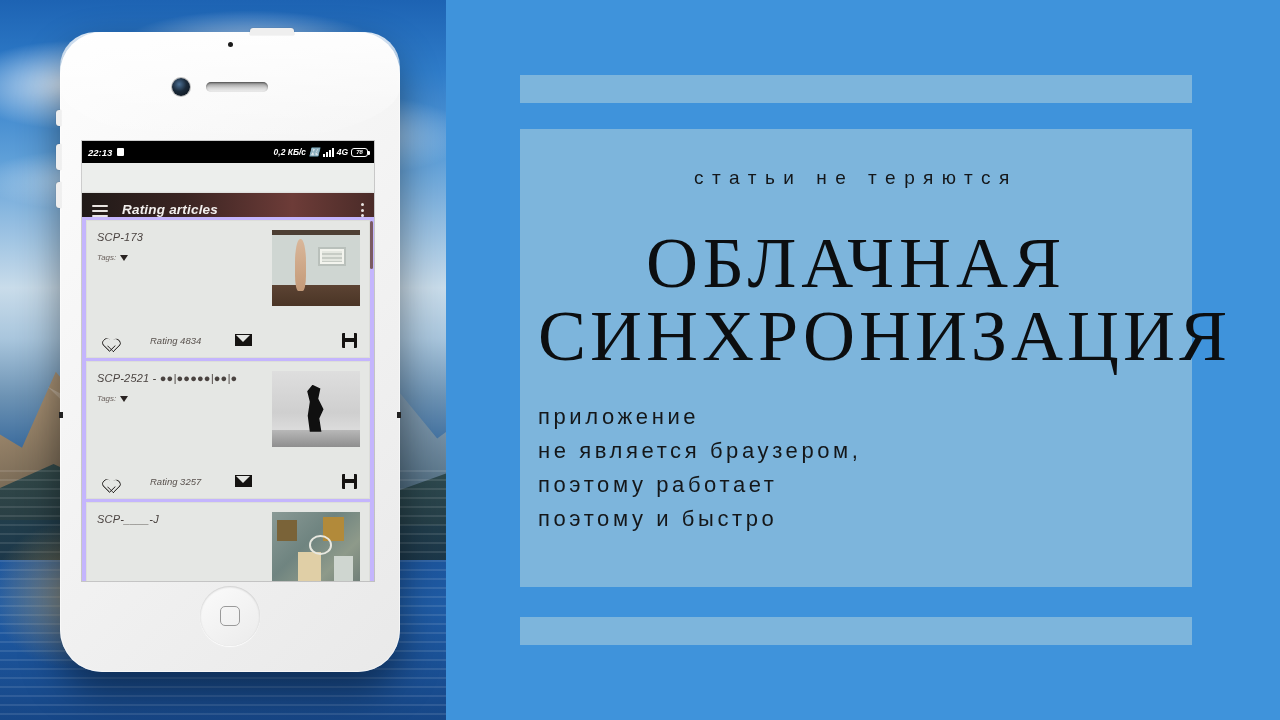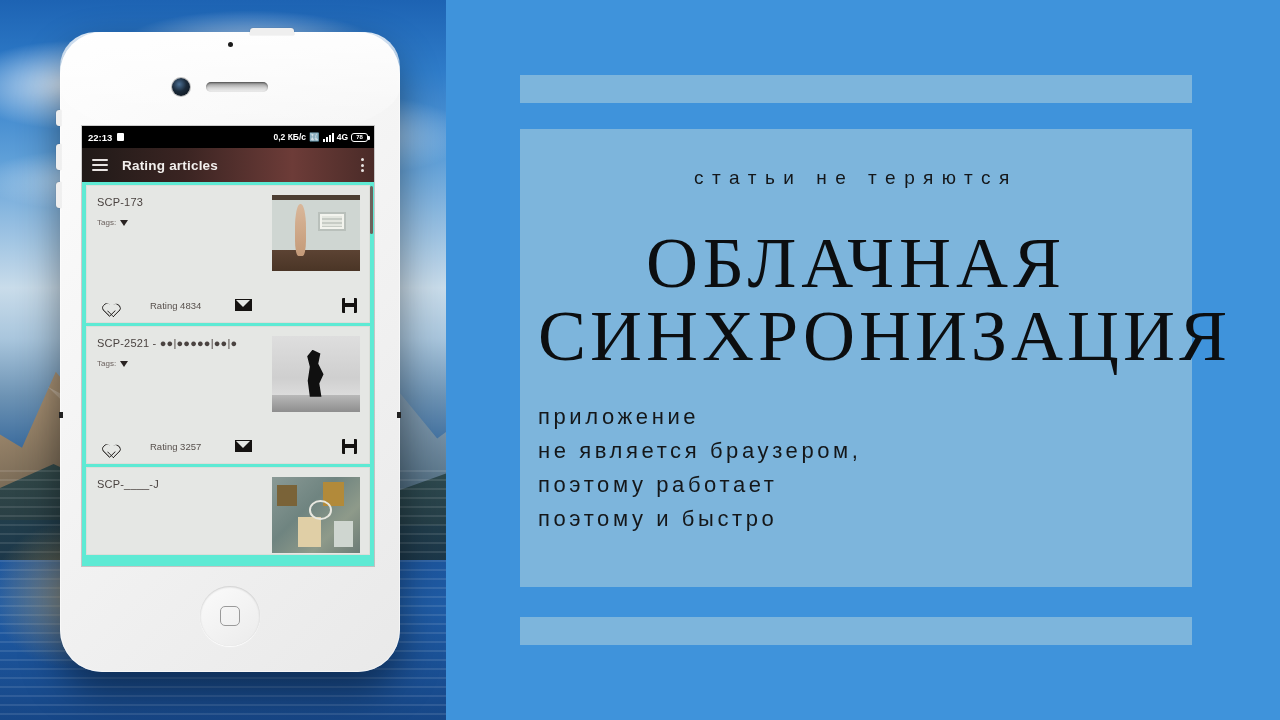--- a/index.html
+++ b/index.html
@@ -131,23 +131,24 @@
     background:linear-gradient(145deg,#fbfbfb,#ebebeb);
     box-shadow:inset 0 1px 2px rgba(0,0,0,.18), 0 1px 1px rgba(255,255,255,.9);
   }
   .home-sq {
     position:absolute; left:50%; top:50%; transform:translate(-50%,-50%);
     width:20px; height:20px; border:1.6px solid #9a9a9a; border-radius:5px;
   }
 
   
   .screen {
-    position:absolute; left:22px; top:94px; width:292px; height:440px;
+    position:absolute; left:22px; top:109px; width:292px; height:440px;
     background:#eceeec; overflow:hidden;
     box-shadow:0 0 0 1px rgba(0,0,0,.18);
+    font-style:italic;
   }
   .statusbar {
     height:22px; background:#000; color:#fff;
     display:flex; align-items:center; justify-content:space-between;
     padding:0 6px; font-size:9.5px; font-weight:bold;
     font-family:"Liberation Sans", sans-serif;
   }
   .sb-left { display:flex; align-items:center; gap:5px; }
   .sb-right { display:flex; align-items:center; gap:3px; font-size:8.5px; }
   .sb-sq { width:7px; height:8px; background:#fff; border-radius:1px; }
@@ -159,34 +160,35 @@
     width:17px; height:9px; border:1.2px solid #fff; border-radius:3px;
     position:relative; display:flex; align-items:center; justify-content:center;
     font-size:6px; font-weight:bold;
   }
   .battery:after {
     content:""; position:absolute; right:-3px; top:2.5px;
     width:2px; height:4px; background:#fff; border-radius:0 1px 1px 0;
   }
 
   .appbar {
-    height:34px;
+    height:24px;
     background:linear-gradient(to right,#201a18 0%, #3a2422 35%, #6d3c38 72%, #4a2b28 100%);
-    display:flex; align-items:center; padding:0 10px; gap:14px;
+    display:flex; align-items:flex-end; padding:0 10px; gap:14px;
     box-shadow:0 1px 3px rgba(0,0,0,.35);
+    margin-top:30px;
   }
   .ham { display:flex; flex-direction:column; gap:3px; cursor:pointer; }
   .ham span { display:block; width:16px; height:2px; background:#e8e4e2; border-radius:1px; }
   .appbar-title {
     color:#f2efed; font-size:13.5px; font-weight:bold; letter-spacing:.2px;
   }
   .kebab { margin-left:auto; display:flex; flex-direction:column; gap:2.5px; cursor:pointer; }
   .kebab i { display:block; width:3px; height:3px; background:#e8e4e2; border-radius:50%; }
 
-  .list { position:relative; height:384px; background:#5eead4; overflow:hidden; }
+  .list { position:relative; height:384px; background:#c4b5fd; overflow:hidden; }
   .scrollthumb {
     position:absolute; right:1px; top:4px; width:3px; height:48px;
     background:#6d4a46; border-radius:2px; opacity:.85;
   }
   .card {
     background:#e5e7e4; margin:3px 4px 0 4px;
     border:1px solid #dcded9;
     position:relative; padding:10px 10px 0 10px;
   }
   .card.c-a, .card.c-b { height:138px; }

